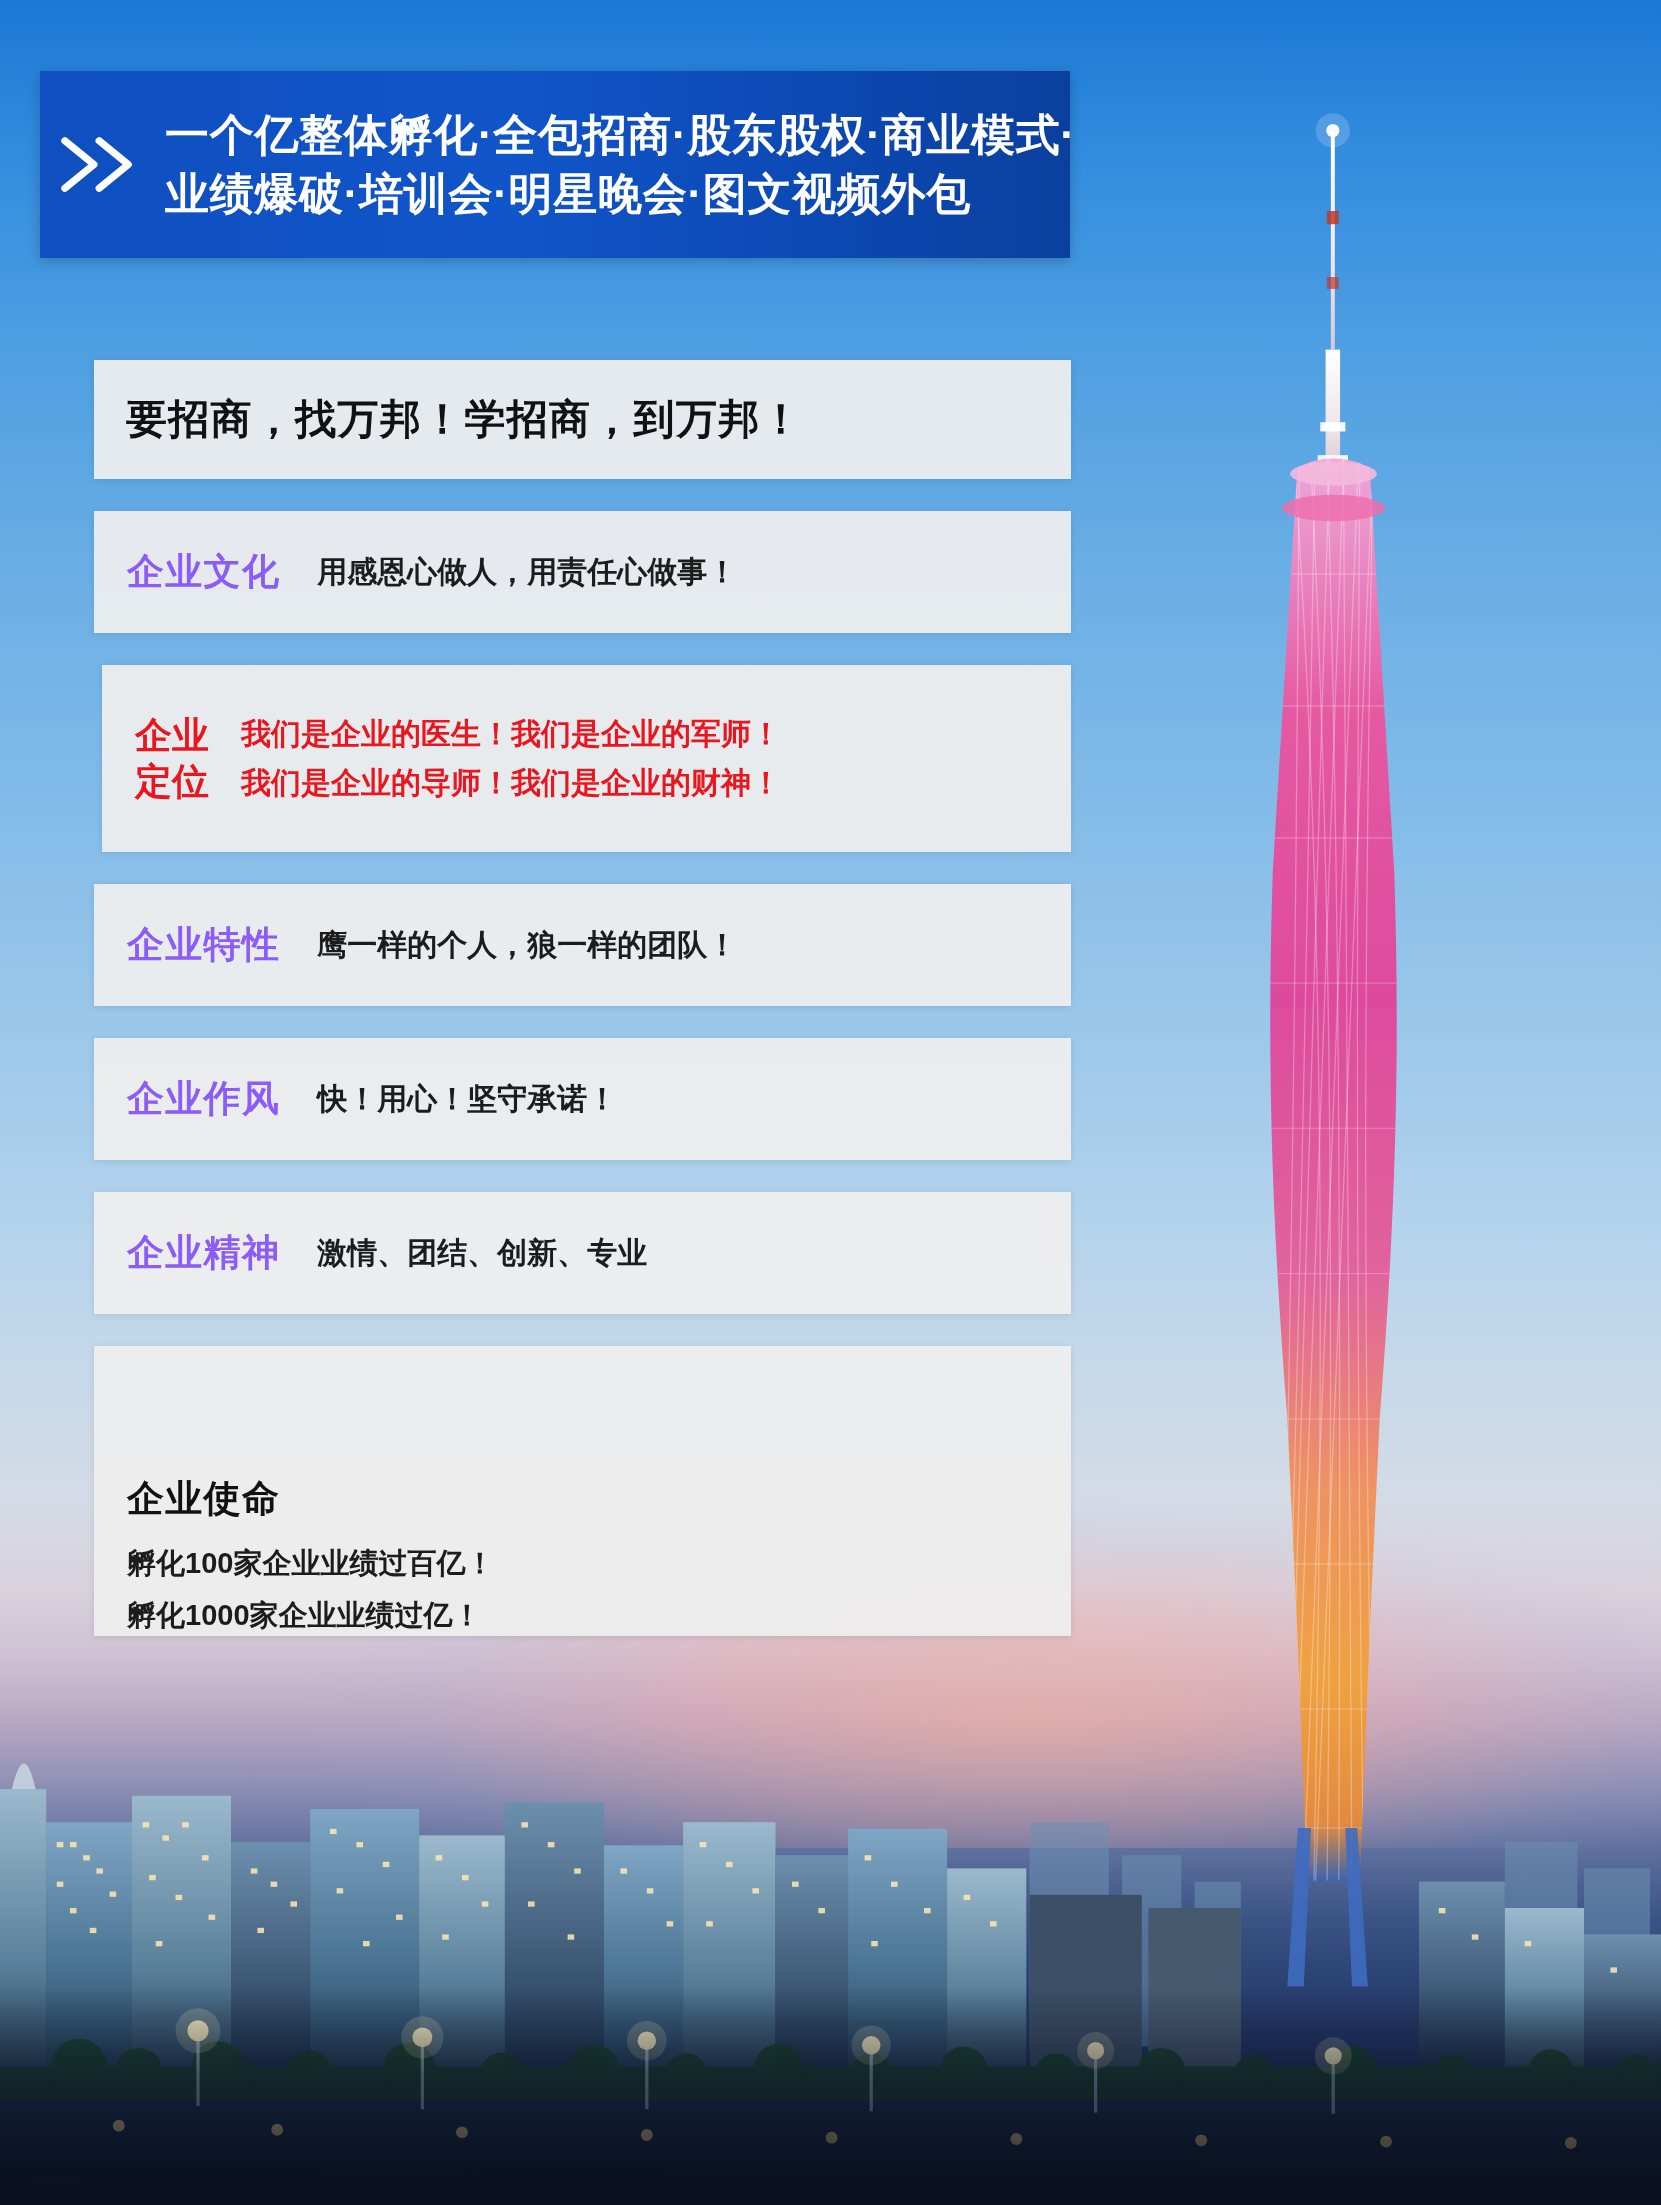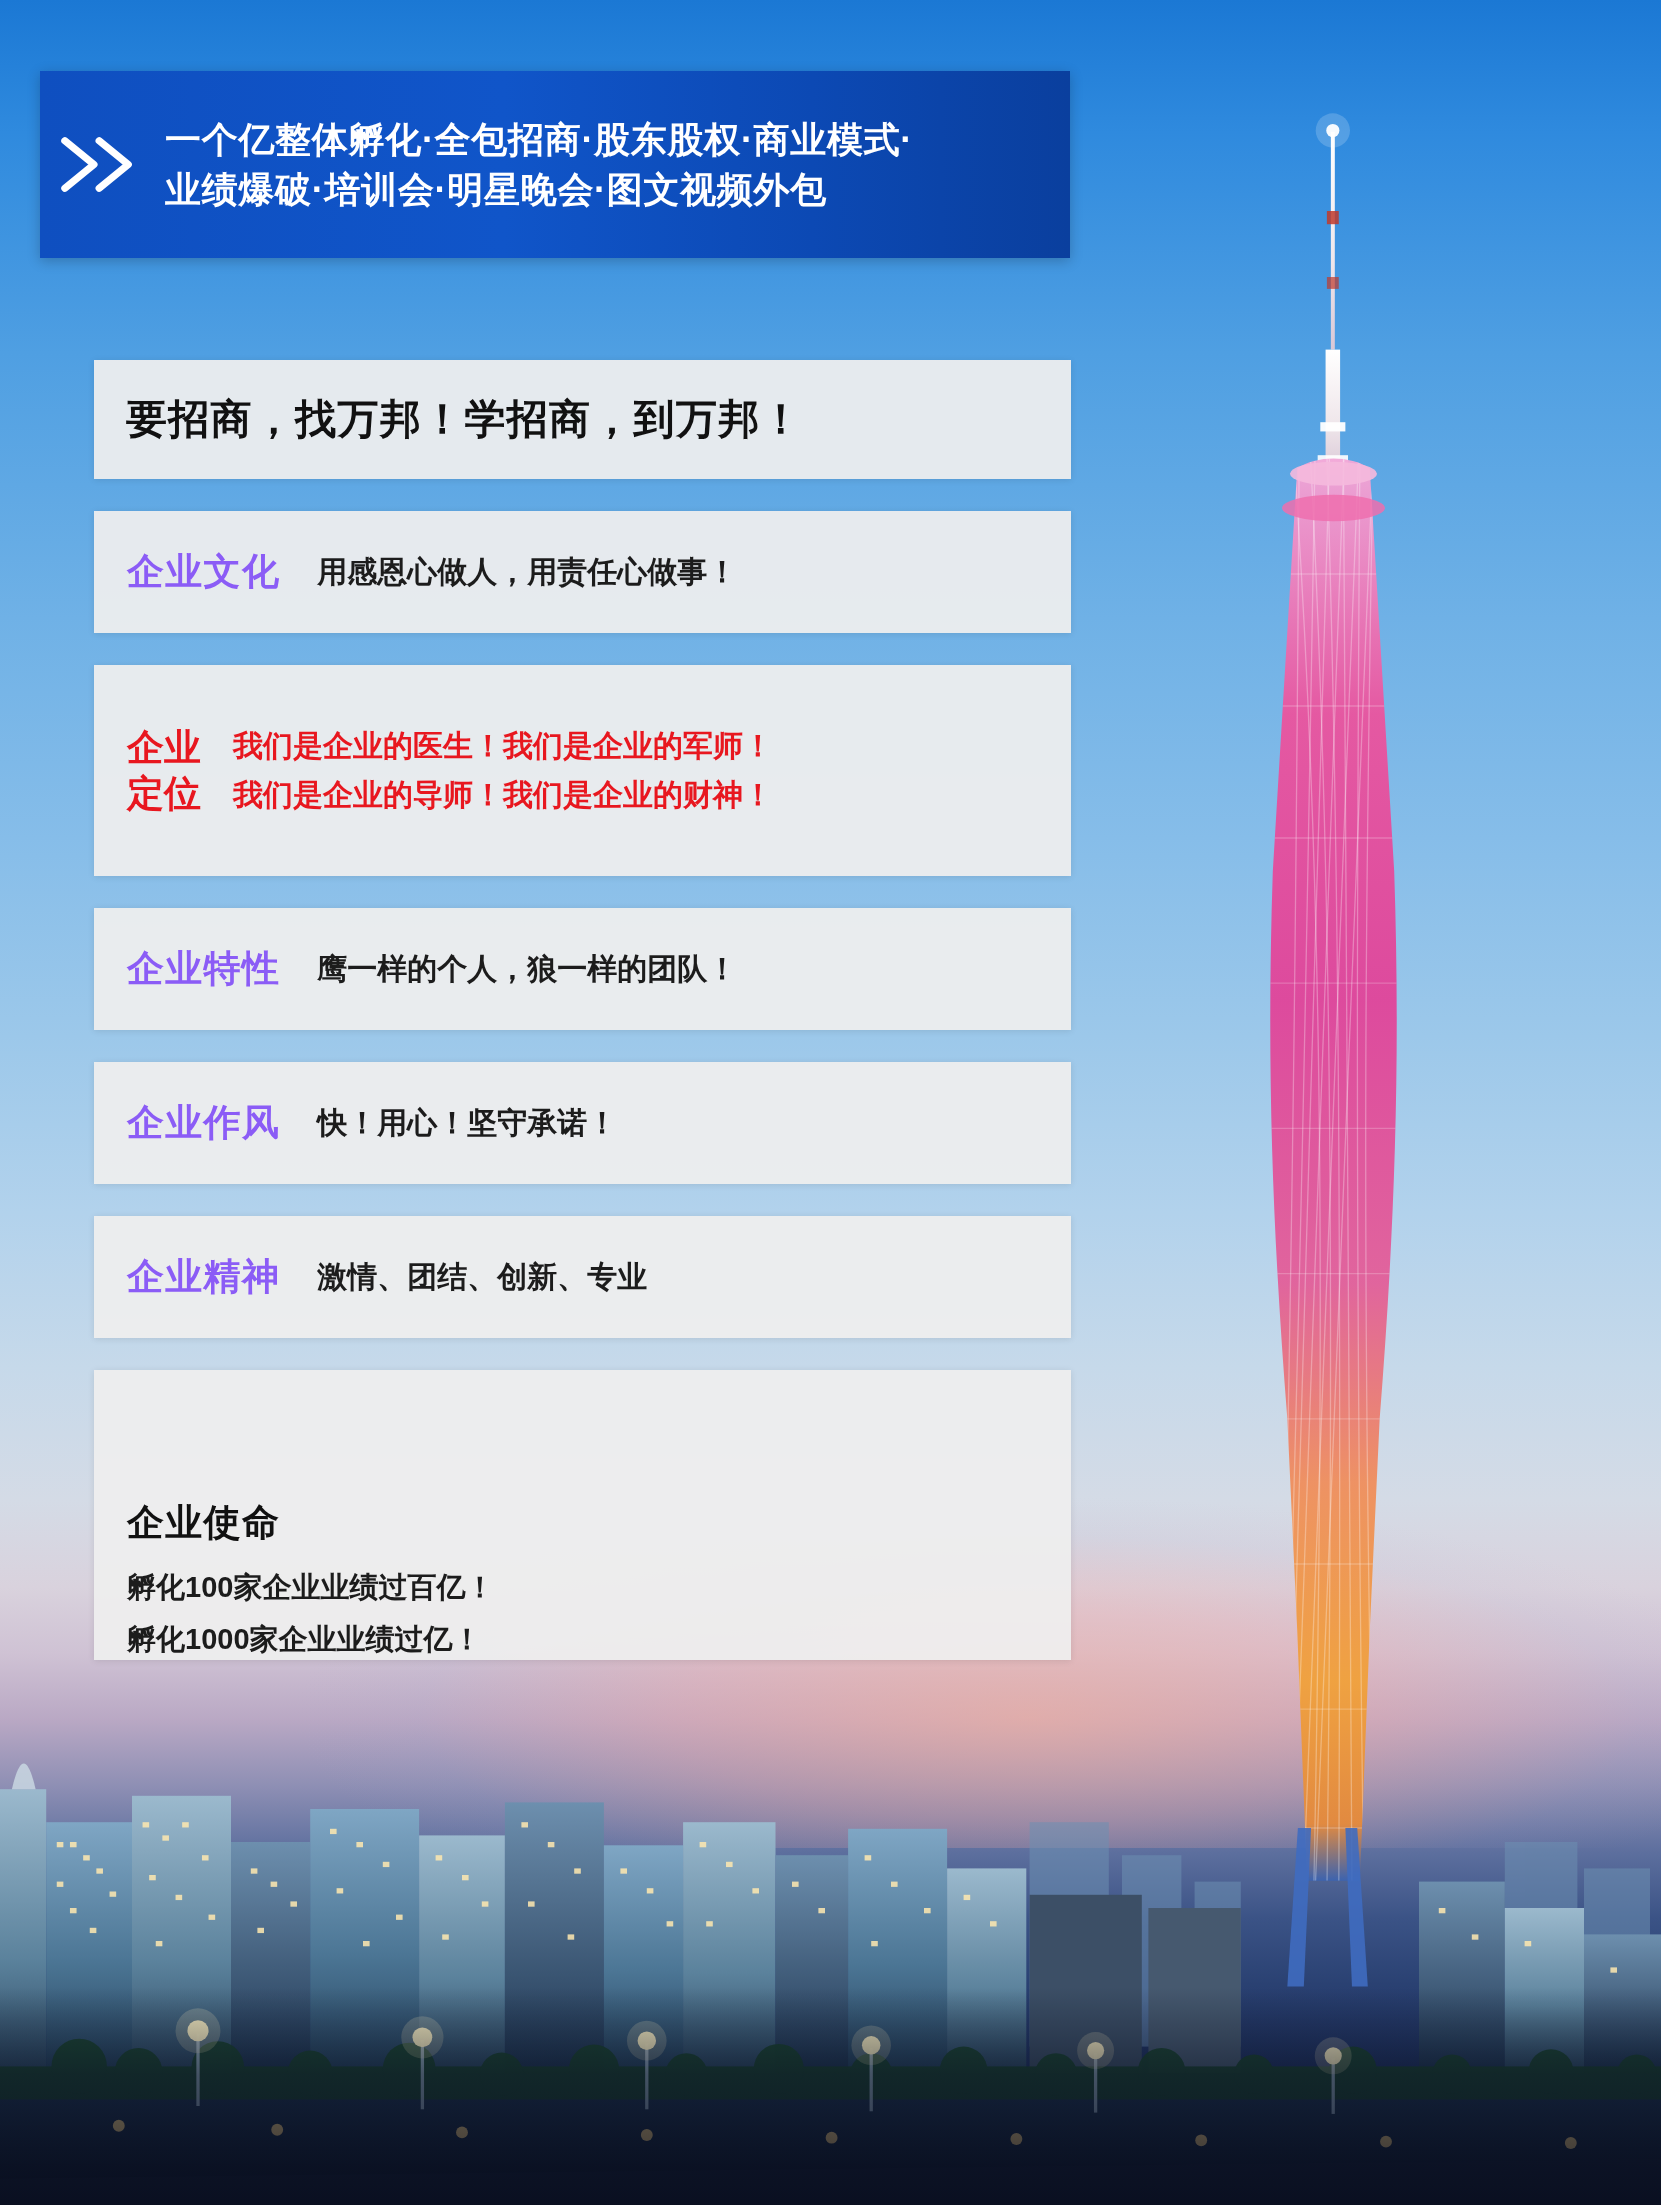--- a/index.html
+++ b/index.html
@@ -104,21 +104,21 @@
   .chevrons svg { display: block; }
   .banner-lines {
     display: flex;
     flex-direction: column;
     justify-content: center;
     gap: 12px;
     padding-right: 26.4px;
   }
   .banner-line {
     color: #ffffff;
-    font-size: 36px;
+    font-size: 44px;
     font-weight: 700;
     letter-spacing: 0.7px;
     line-height: 1.05;
     white-space: nowrap;
   }
 
   
   .cards {
     position: absolute;
     left: 94px;
@@ -155,21 +155,22 @@
   .card-row .row-value {
     font-size: 30px;
     font-weight: 700;
     color: #1c1c1c;
     margin-left: 37px;
     white-space: nowrap;
   }
 
   
   .card-position {
-    height: 211px;
+    height: 187px;
+    margin-left: 8px;
   }
   .position-label {
     font-size: 37px;
     font-weight: 700;
     color: #e8171f;
     line-height: 1.22;
     white-space: nowrap;
   }
   .position-values {
     margin-left: 32px;

